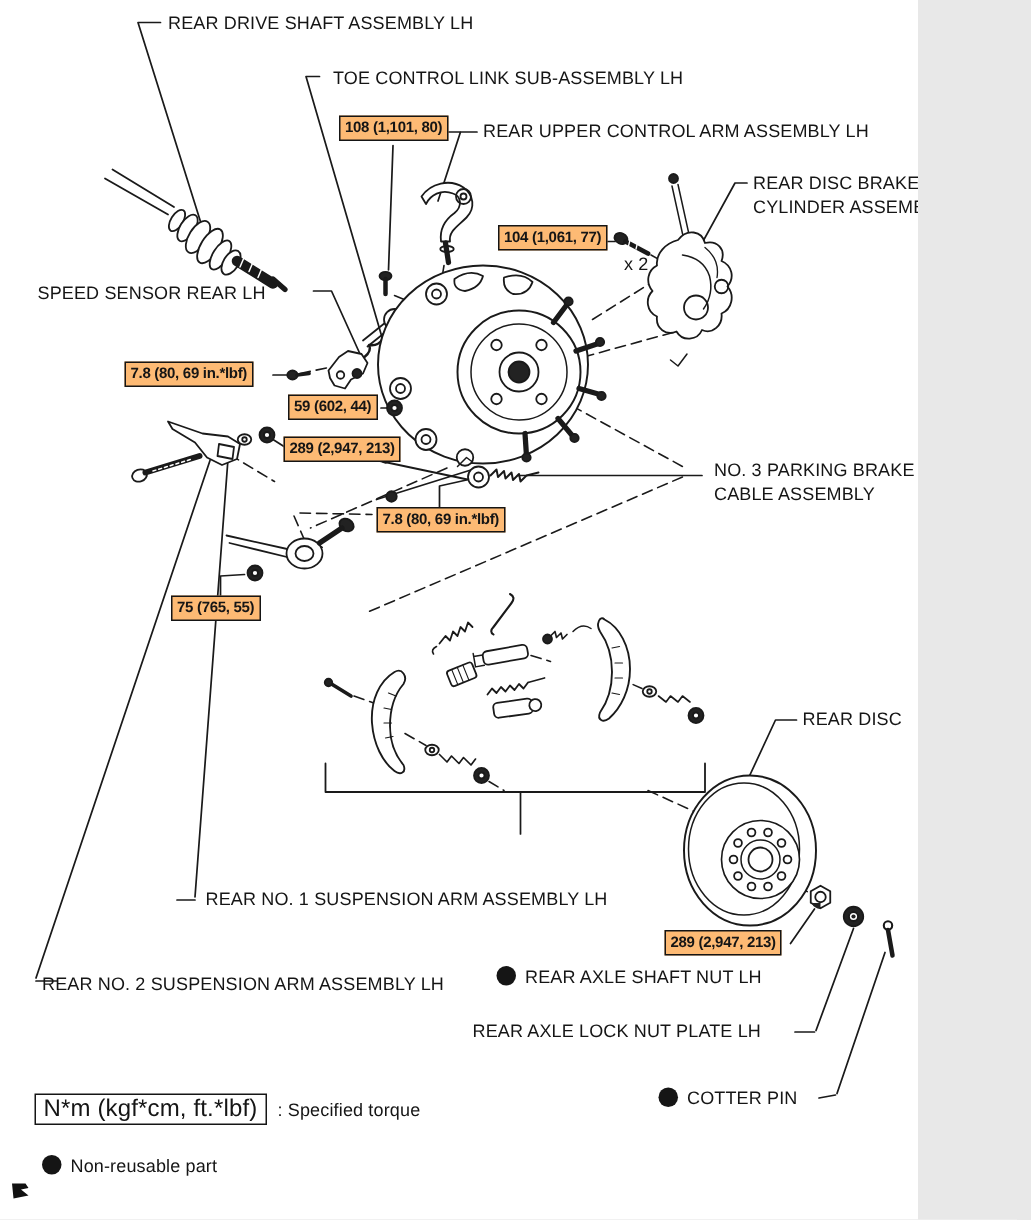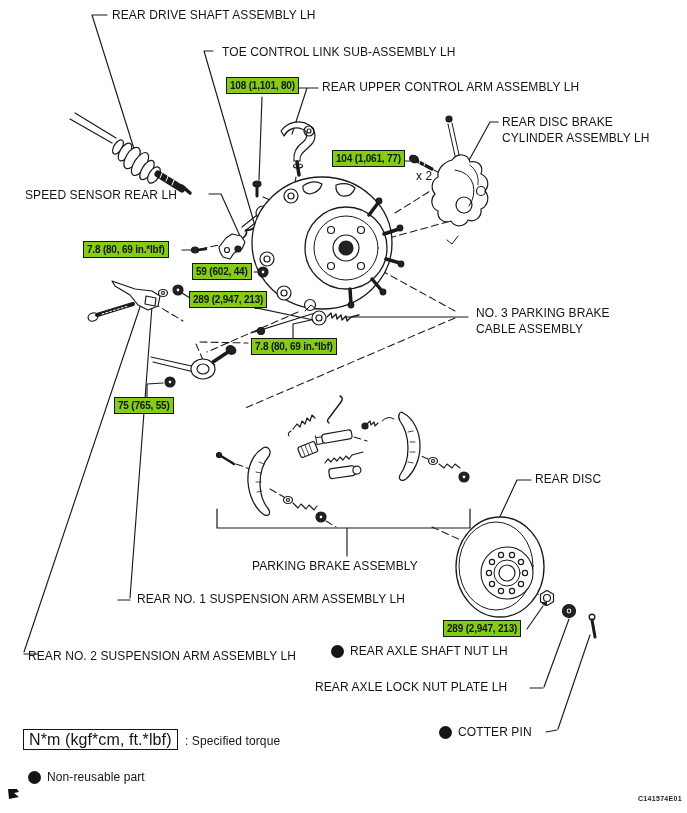--- a/index.html
+++ b/index.html
@@ -1,27 +1,27 @@
 <!DOCTYPE html>
 <html><head>
 <meta charset="utf-8">
 <style>
   html,body{margin:0;padding:0;background:#e8e8e8;}
-  #page{position:relative;width:687px;height:813px;background:#ffffff;overflow:hidden;
+  #page{position:relative;width:612px;height:813px;background:#ffffff;overflow:hidden;
         font-family:"Liberation Sans",sans-serif;color:#151515;}
   #art{position:absolute;left:0;top:0;z-index:1;}
   .lbl{position:absolute;z-index:3;font-size:12px;line-height:15px;white-space:nowrap;
        letter-spacing:.1px;color:#151515;}
   .lbl2{line-height:16px;}
   .tbox{position:absolute;z-index:3;font-size:10px;font-weight:bold;letter-spacing:-.2px;
-        line-height:13px;border:1.5px solid #151515;background:#84cc16;padding:1px 3px;
+        line-height:13px;border:1.5px solid #151515;background:#fdba74;padding:1px 3px;
         white-space:nowrap;color:#151515;}
   .bullet{display:inline-block;width:13px;height:13px;border-radius:50%;background:#151515;
           margin-right:6px;vertical-align:-2px;flex:0 0 13px;}
-  .withbullet{display:flex;align-items:center;}
+  .withbullet{display:flex;align-items:flex-start;}
   .legendbox{display:inline-block;border:1.4px solid #151515;padding:2px 5px;font-size:16px;}
   .figcode{position:absolute;z-index:3;font-size:7px;font-weight:bold;letter-spacing:.3px;color:#222;}
 </style>
 </head>
 <body>
 
 <div id="page">
 
 <svg id="art" width="687" height="813" viewBox="0 0 687 813">
   <g stroke="#1a1a1a" fill="none" stroke-width="1.2" stroke-linecap="round" stroke-linejoin="round">
@@ -287,21 +287,20 @@
   <div>REAR DISC BRAKE</div>
   <div>CYLINDER ASSEMBLY LH</div>
 </div>
 <div class="lbl" style="left:25px;top:188px">SPEED SENSOR REAR LH</div>
 <div class="lbl" style="left:416px;top:169px">x 2</div>
 <div class="lbl lbl2" style="left:476px;top:305px">
   <div>NO. 3 PARKING BRAKE</div>
   <div>CABLE ASSEMBLY</div>
 </div>
 <div class="lbl" style="left:535px;top:472px">REAR DISC</div>
-<div class="lbl" style="left:252px;top:559px">PARKING BRAKE ASSEMBLY</div>
 <div class="lbl" style="left:137px;top:592px">REAR NO. 1 SUSPENSION ARM ASSEMBLY LH</div>
 <div class="lbl" style="left:28px;top:649px">REAR NO. 2 SUSPENSION ARM ASSEMBLY LH</div>
 <div class="lbl withbullet" style="left:331px;top:644px">
   <span class="bullet"></span>
   <span>REAR AXLE SHAFT NUT LH</span>
 </div>
 <div class="lbl" style="left:315px;top:680px">REAR AXLE LOCK NUT PLATE LH</div>
 <div class="lbl withbullet" style="left:439px;top:725px">
   <span class="bullet"></span>
   <span>COTTER PIN</span>

